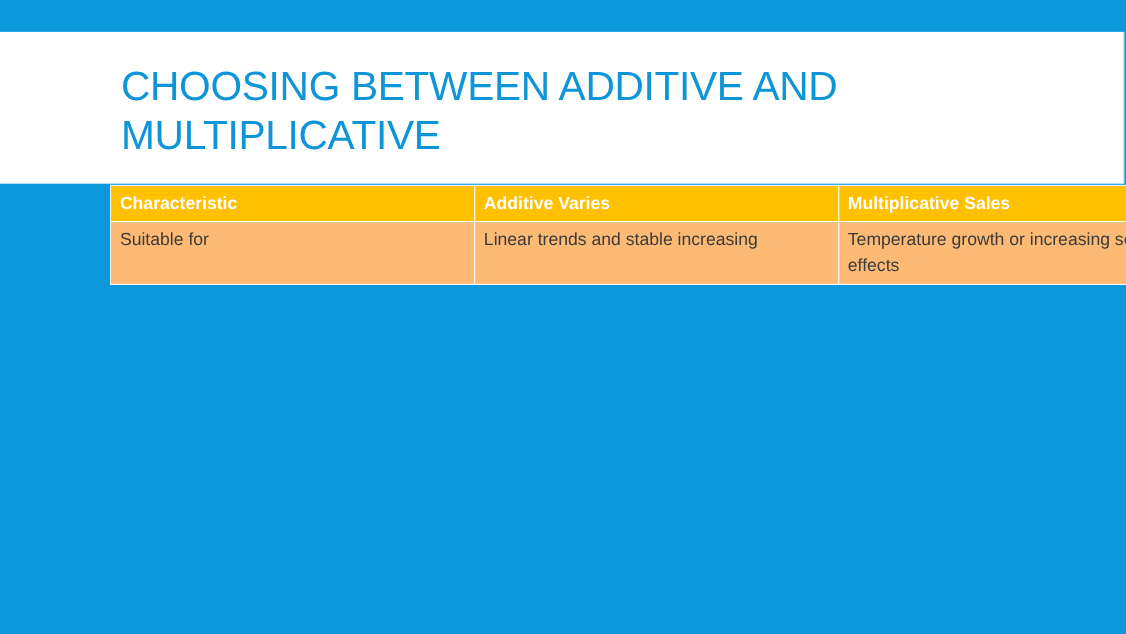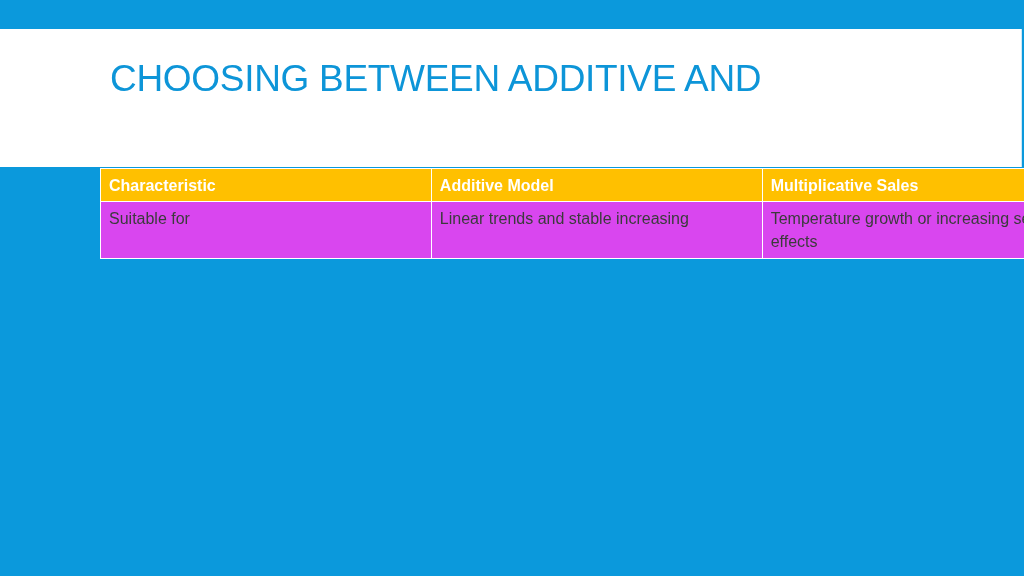--- a/index.html
+++ b/index.html
@@ -62,42 +62,43 @@
     }
     th {
       background: #ffc000;
       color: #ffffff;
       font-weight: bold;
       height: 21px;
       padding-top: 5px;
       padding-bottom: 4px;
     }
     tr.odd td { background: #fde9d9; }
-    tr.even td { background: #d946ef; }
+    tr.even td { background: #fdba74; }
   </style>
 </head>
 <body>
 
 <div class="title-band">
   <h1 class="title">
     <span>CHOOSING BETWEEN ADDITIVE AND</span><br>
+    <span>MULTIPLICATIVE</span>
   </h1>
 </div>
 
 <div class="table-wrap">
   <table>
     <colgroup>
       <col class="c1">
         <col class="c2">
         <col class="c3">
     </colgroup>
     <thead>
       <tr>
         <th>Characteristic</th>
-        <th>Additive Model</th>
+        <th>Additive Varies</th>
         <th>Multiplicative Sales</th>
       </tr>
     </thead>
     <tbody>
       <tr class="even">
         <td>Suitable for</td>
         <td>Linear trends and stable increasing</td>
         <td>Temperature growth or increasing seasonal effects</td>
       </tr>
     </tbody>

